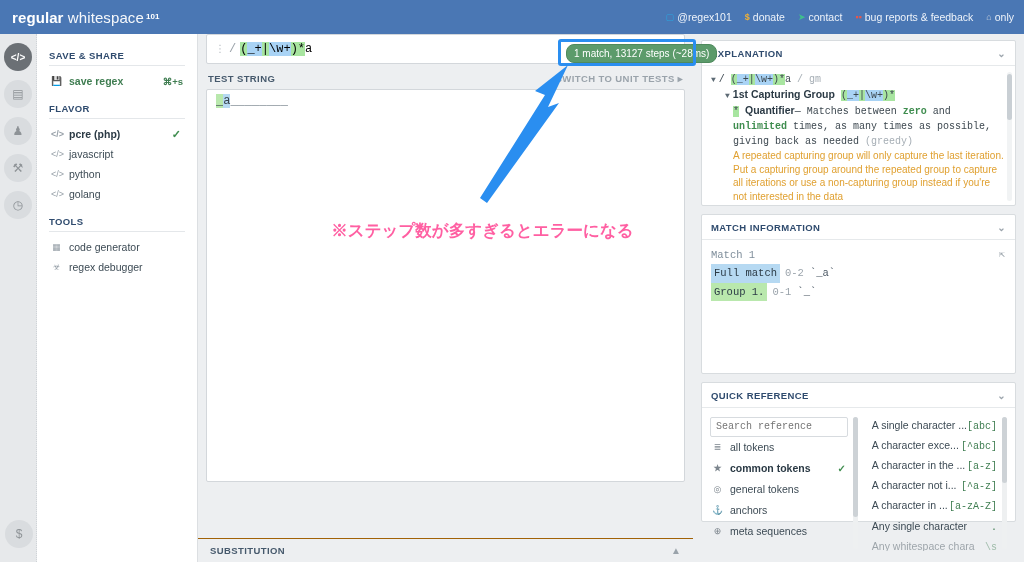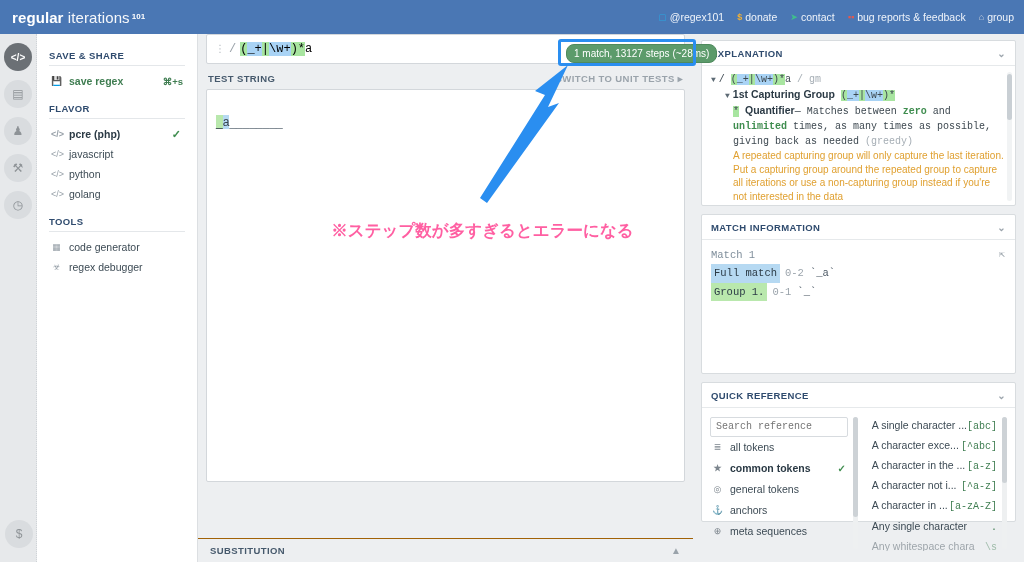--- a/index.html
+++ b/index.html
@@ -91,22 +91,22 @@
   .rx-slash { color: #9aa2a9; margin-right: 4px; }
   .rx-body { flex: 1; white-space: nowrap; }
   .hl-g { background: #a8e5a0; }
   .hl-b { background: #a9d3f5; }
   .rx-flags { color: #5a6671; font-size: 11px; display: flex; align-items: center; gap: 4px; }
   .rx-flags .fl { color: #3b7a4d; font-weight: bold; }
   .flag-ico { color: #b6bcc2; font-size: 10px; }
 
   .switch-unit { font-size: 9.5px; font-weight: bold; color: #9aa3ab; letter-spacing: .4px; }
   .test-box {
-    height: 393px; padding: 25px 9px;
-    font-family: Liberation Sans, sans-serif; font-size: 12px; color: #37434d;
+    height: 393px; padding: 4px 9px;
+    font-family: Liberation Mono, monospace; font-size: 12px; color: #37434d;
   }
   .ts-u { background: #b9e8ad; }
   .ts-a { background: #b6d9f2; }
   .ts-rest { color: #6f7b85; }
 
   .subst-bar {
     position: absolute; left: 198px; bottom: 0; width: 495px; height: 24px;
     border-top: 1px solid #a16207; background: #edeff1;
     display: flex; align-items: center; justify-content: space-between;
     padding: 0 12px;
@@ -201,42 +201,42 @@
   .anno .l2 { color: #ff5fa2; text-shadow: 1px 1px 0 #fff, -1px -1px 0 #fff, 1px -1px 0 #fff, -1px 1px 0 #fff; }
   .arrow-svg { position: absolute; left: 440px; top: 55px; width: 200px; height: 165px; pointer-events: none; }
 </style>
 </head>
 <body>
 
 <div id="app">
 
   <div class="topbar">
     <div class="brand">
-      <span class="b1">regular</span><span class="b2"> iterations</span><span class="b3">101</span>
+      <span class="b1">regular</span><span class="b2"> whitespace</span><span class="b3">101</span>
     </div>
     <div class="topnav">
       <a href="#">
           <span class="tn-ico ico-tw">▢</span>
           <span>@regex101</span>
         </a>
       <a href="#">
           <span class="tn-ico ico-dn">$</span>
           <span>donate</span>
         </a>
       <a href="#">
           <span class="tn-ico ico-ct">➤</span>
           <span>contact</span>
         </a>
       <a href="#">
           <span class="tn-ico ico-bg">▪▪</span>
           <span>bug reports &amp; feedback</span>
         </a>
       <a href="#">
           <span class="tn-ico ico-wk">⌂</span>
-          <span>group</span>
+          <span>only</span>
         </a>
     </div>
   </div>
 
   <div class="rail">
     <div class="rail-ico active" style="font-size:10px;font-weight:bold">&lt;/&gt;</div>
     <div class="rail-ico">▤</div>
     <div class="rail-ico">♟</div>
     <div class="rail-ico">⚒</div>
     <div class="rail-ico">◷</div>

